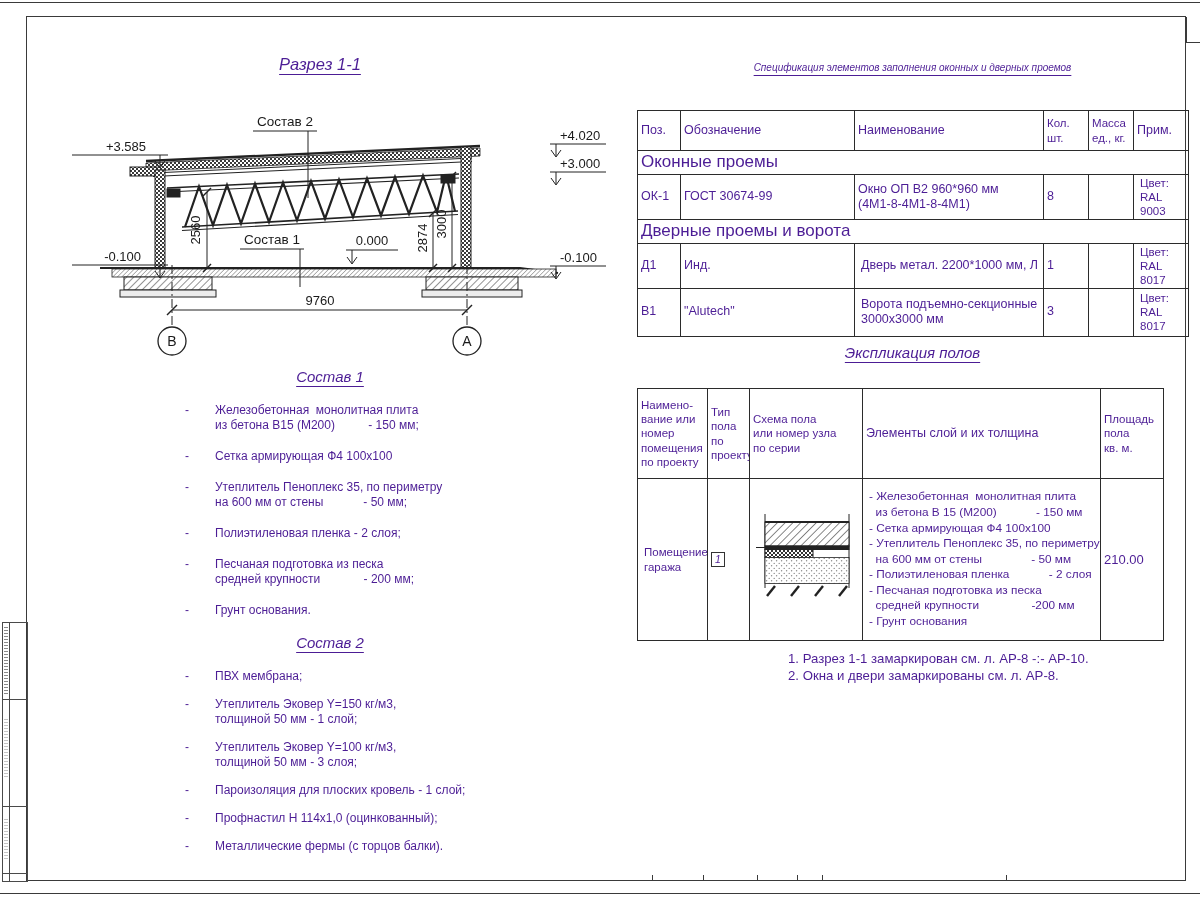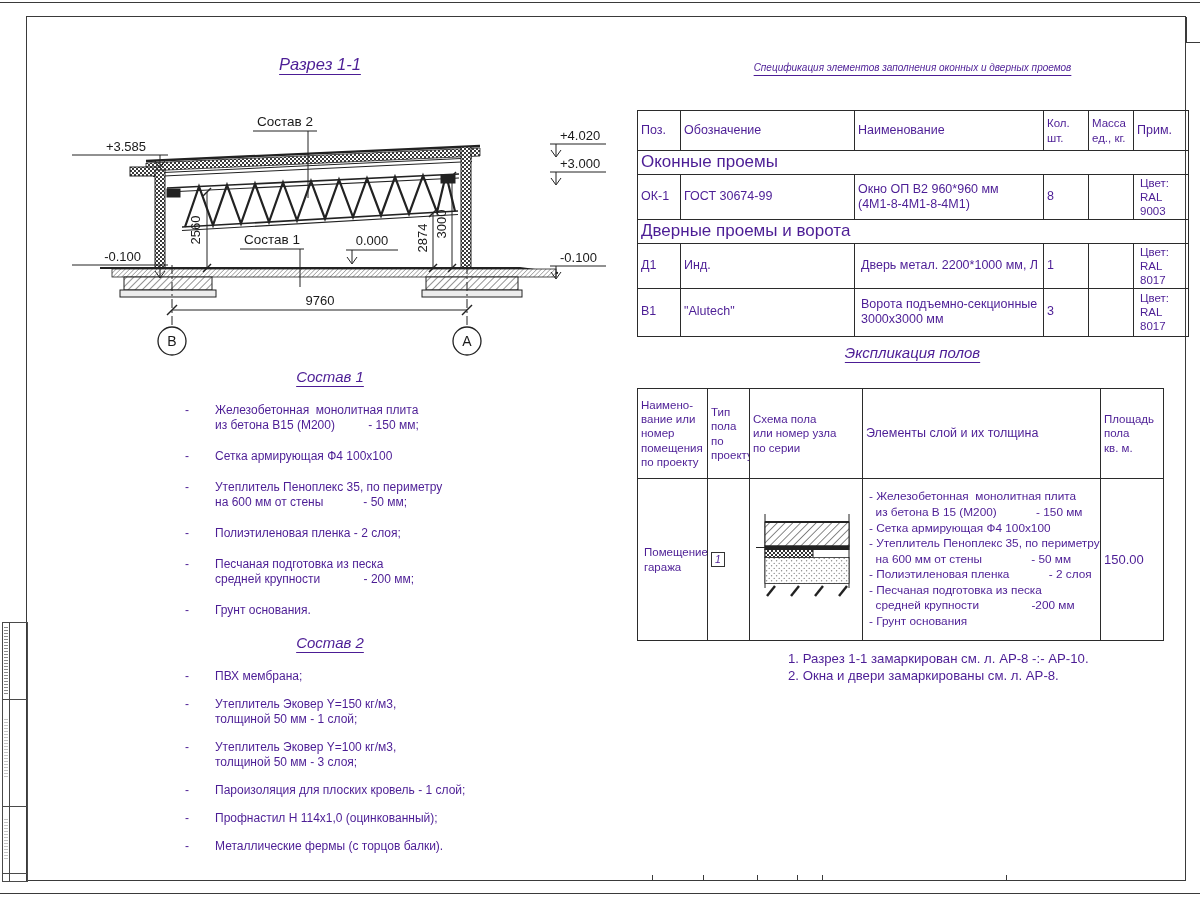--- a/index.html
+++ b/index.html
@@ -330,21 +330,21 @@
         </td>
         <td class="pre left" style="font-size:11.8px;line-height:1.32;margin-top:36px;">- Железобетонная  монолитная плита
   из бетона В 15 (М200)            - 150 мм
 - Сетка армирующая Ф4 100х100
 - Утеплитель Пеноплекс 35, по периметру
   на 600 мм от стены               - 50 мм
 - Полиэтиленовая пленка            - 2 слоя
 - Песчаная подготовка из песка
   средней крупности                -200 мм
 - Грунт основания</td>
-        <td style="font-size:13px;">150.00</td>
+        <td style="font-size:13px;">210.00</td>
       </tr>
     </tbody>
       </table>
   </div>
 
   <div class="abs" style="left:788px;top:651px;font-size:13.2px;line-height:16.5px;">
     <div class="pre">1. Разрез 1-1 замаркирован см. л. АР-8 -:- АР-10.</div>
     <div class="pre">2. Окна и двери замаркированы см. л. АР-8.</div>
   </div>
 

